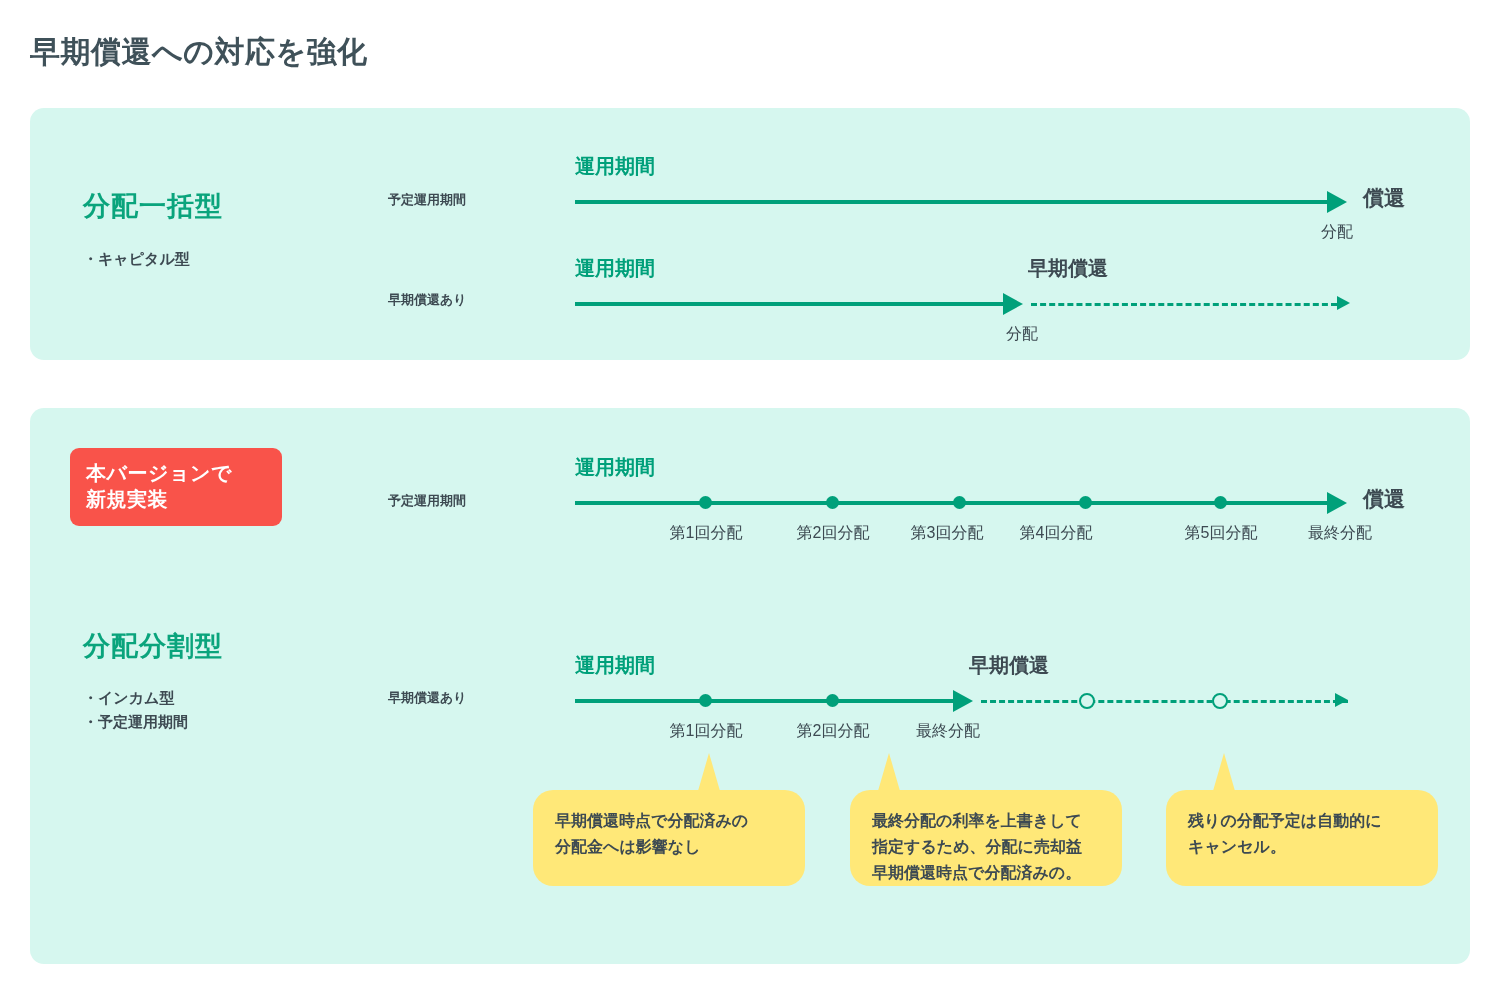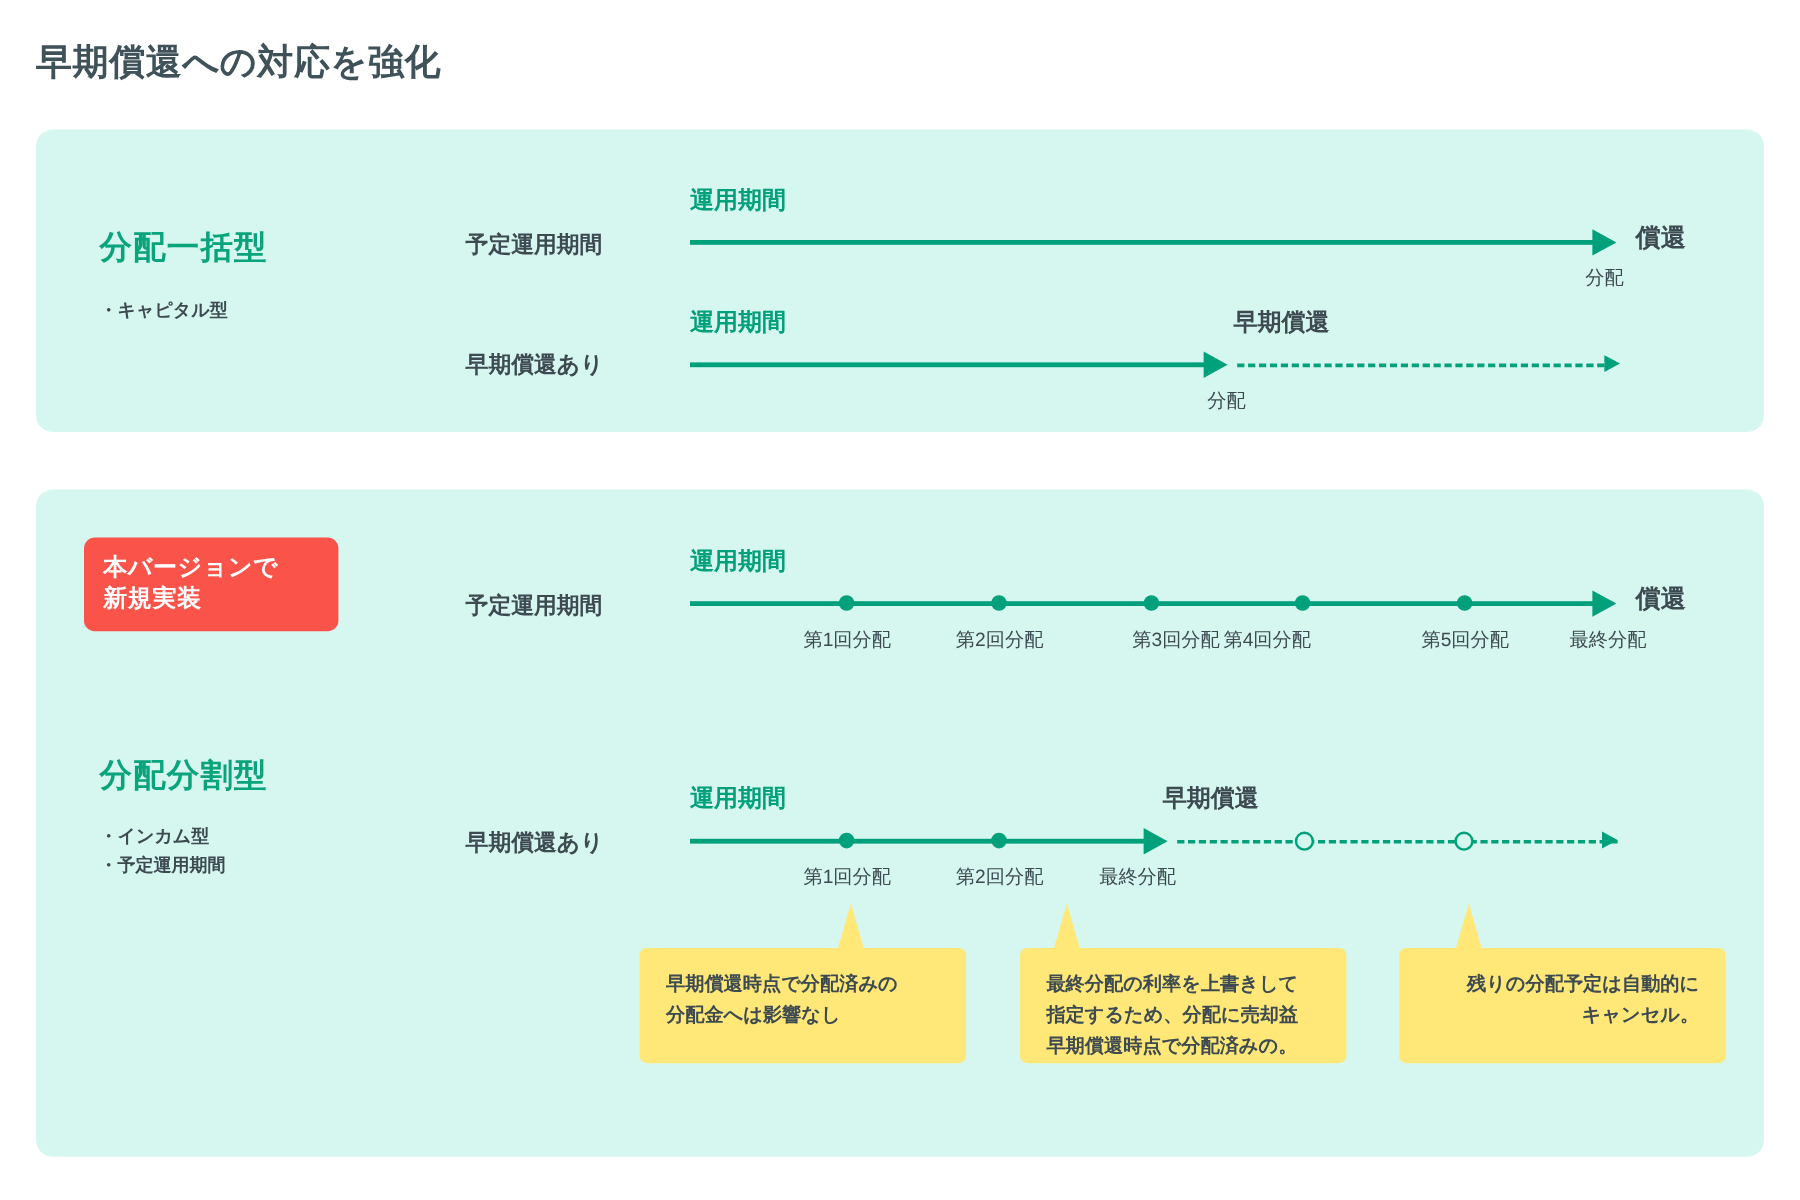--- a/index.html
+++ b/index.html
@@ -73,21 +73,21 @@
     color: #ffffff;
     font-size: 20px;
     font-weight: bold;
     line-height: 1.3;
     letter-spacing: 0.5px;
   }
 
   
   .row-label {
     position: absolute;
-    font-size: 19px;
+    font-size: 13px;
     font-weight: bold;
     color: #3d4a52;
     white-space: nowrap;
   }
   #row-label-1 { left: 388px; top: 191px; }
   #row-label-2 { left: 388px; top: 291px; }
   #row-label-3 { left: 388px; top: 492px; }
   #row-label-4 { left: 388px; top: 689px; }
 
   
@@ -164,41 +164,41 @@
     color: #3d4a52;
     white-space: nowrap;
     top: 22px;
     transform: translateX(-50%);
   }
 
   
   .callout {
     position: absolute;
     background: #ffe878;
-    border-radius: 6px;
+    border-radius: 20px;
     box-sizing: border-box;
     padding: 18px 22px;
     font-size: 16px;
     line-height: 1.62;
     color: #3d4a52;
     font-weight: bold;
   }
   .callout .tail {
     position: absolute;
     width: 0; height: 0;
     border-left: 11px solid transparent;
     border-right: 11px solid transparent;
     border-bottom: 38px solid #ffe878;
     top: -37px;
   }
   #callout-1 { left: 533px; top: 790px; width: 272px; height: 96px; }
   #callout-1 .tail { left: 165px; }
   #callout-2 { left: 850px; top: 790px; width: 272px; height: 96px; }
   #callout-2 .tail { left: 28px; }
-  #callout-3 { left: 1166px; top: 790px; width: 272px; height: 96px; text-align: right; }
+  #callout-3 { left: 1166px; top: 790px; width: 272px; height: 96px; }
   #callout-3 .tail { left: 47px; }
 </style>
 </head>
 <body>
 
 <div class="page-title">早期償還への対応を強化</div>
 
 <div class="panel" id="panel-capital"></div>
 
 <div class="cat-title" id="cat1-title">分配一括型</div>
@@ -247,21 +247,21 @@
   <div class="tl-end-label" style="left:788px;">償還</div>
 
   <div class="tl-dot" style="left:124px;"></div>
   <div class="tl-dot" style="left:251px;"></div>
   <div class="tl-dot" style="left:378px;"></div>
   <div class="tl-dot" style="left:504px;"></div>
   <div class="tl-dot" style="left:639px;"></div>
 
   <div class="tl-under-label" style="left:131px;">第1回分配</div>
   <div class="tl-under-label" style="left:258px;">第2回分配</div>
-  <div class="tl-under-label" style="left:405px;">第3回分配</div>
+  <div class="tl-under-label" style="left:372px;">第3回分配</div>
   <div class="tl-under-label" style="left:481px;">第4回分配</div>
   <div class="tl-under-label" style="left:646px;">第5回分配</div>
   <div class="tl-under-label" style="left:765px;">最終分配</div>
 </div>
 
 <div class="row-label" id="row-label-4">早期償還あり</div>
 <div class="timeline" style="left:575px; top:699px; width:775px;">
   <div class="tl-top-label" style="left:0px;">運用期間</div>
   <div class="tl-top-label dark" style="left:394px;">早期償還</div>
 

